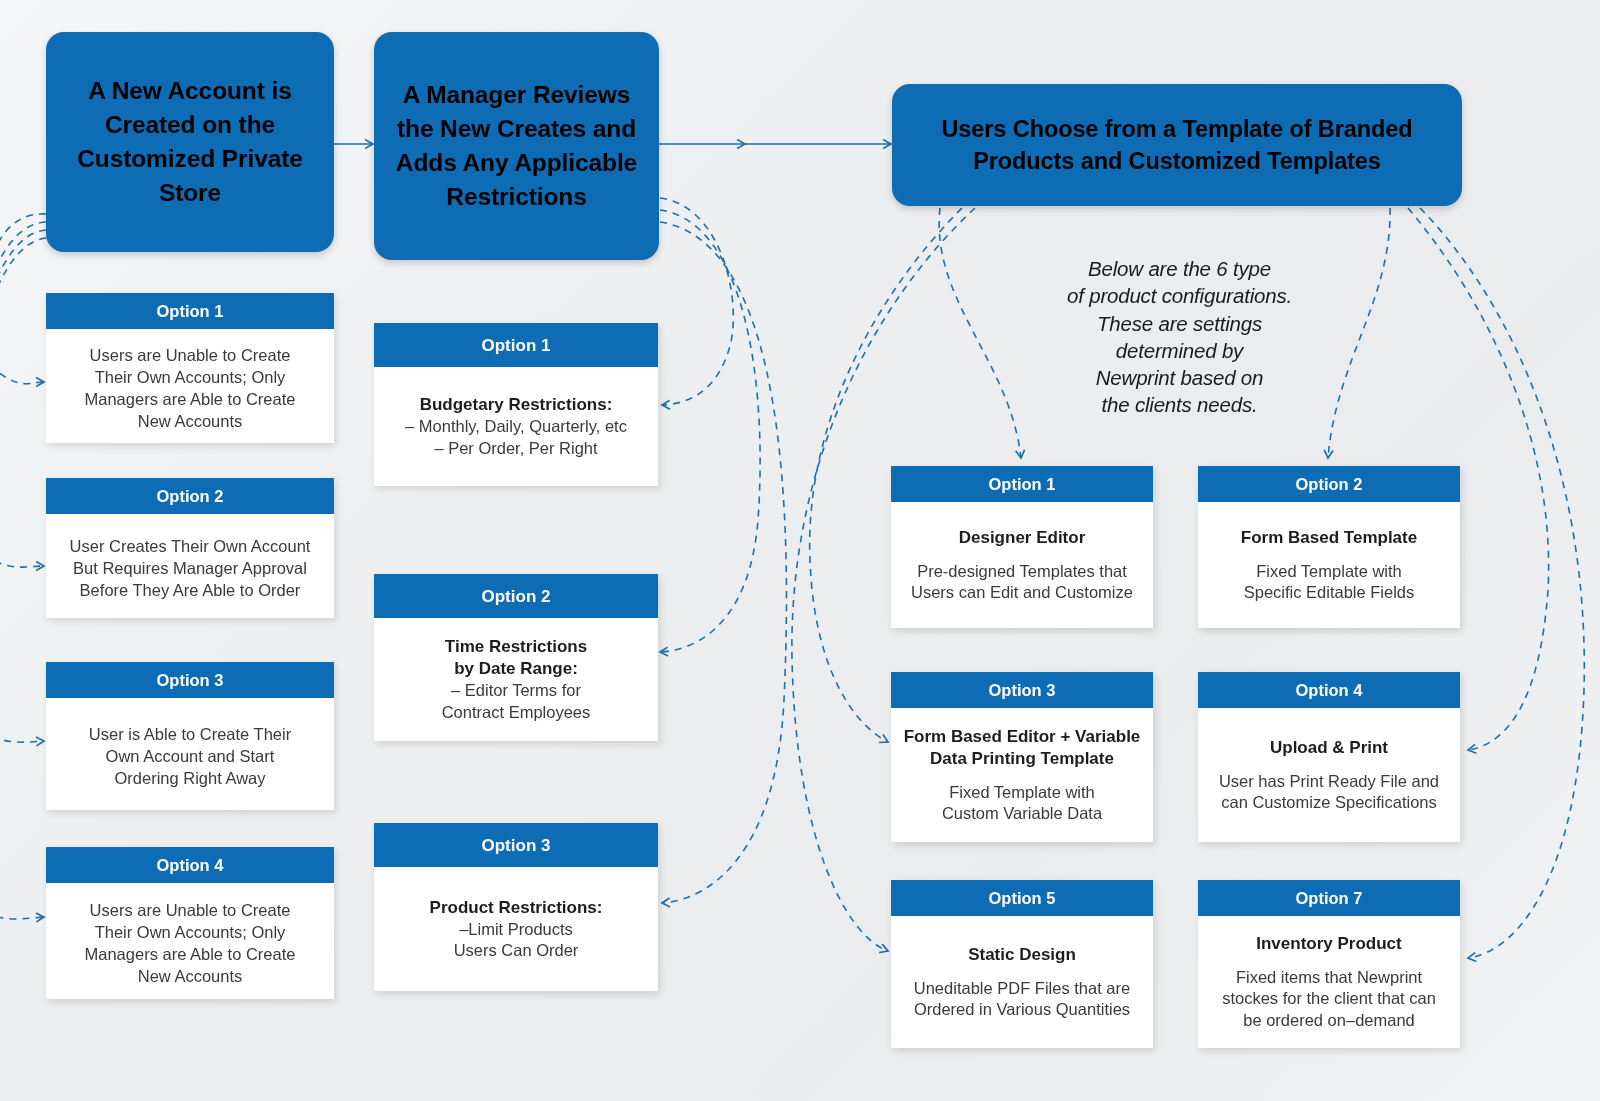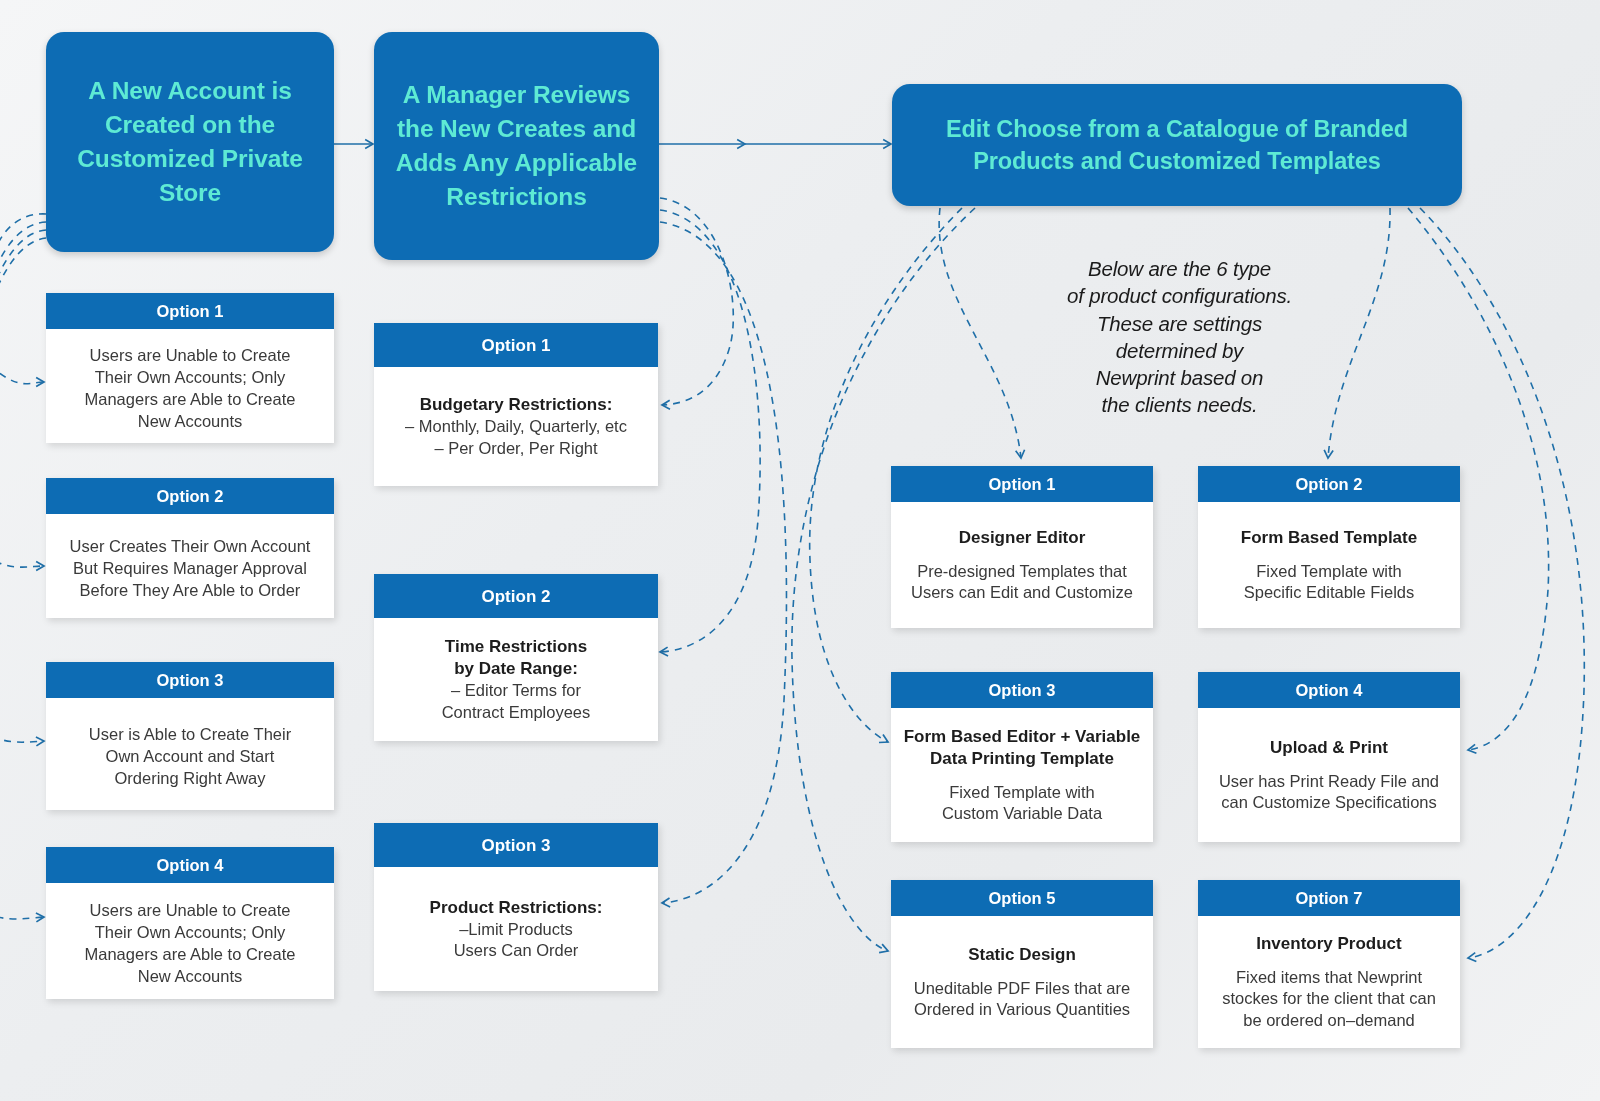--- a/index.html
+++ b/index.html
@@ -26,21 +26,21 @@
     height: 1101px;
     pointer-events: none;
     z-index: 1;
   }
 
   
   .proc {
     position: absolute;
     background: #0d6cb4;
     border-radius: 18px;
-    color: #5eead4;
+    color: #000000;
     display: flex;
     align-items: center;
     justify-content: center;
     text-align: center;
     font-weight: bold;
     line-height: 1.38;
     letter-spacing: -0.1px;
     box-shadow: 0 3px 7px rgba(0,0,0,0.18);
     z-index: 3;
     padding: 6px 14px;
@@ -176,21 +176,21 @@
   <div class="proc" id="proc-1">A New Account
 is Created on
 the Customized
 Private Store</div>
 
   <div class="proc" id="proc-2">A Manager Reviews
 the New Creates and
 Adds Any Applicable
 Restrictions</div>
 
-  <div class="proc" id="proc-3">Edit Choose from a Catalogue of Branded
+  <div class="proc" id="proc-3">Users Choose from a Template of Branded
 Products and Customized Templates</div>
 
   <div id="note">Below are the 6 type
 of product configurations.
 These are settings
 determined by
 Newprint based on
 the clients needs.</div>
 
   <div class="col-left">

